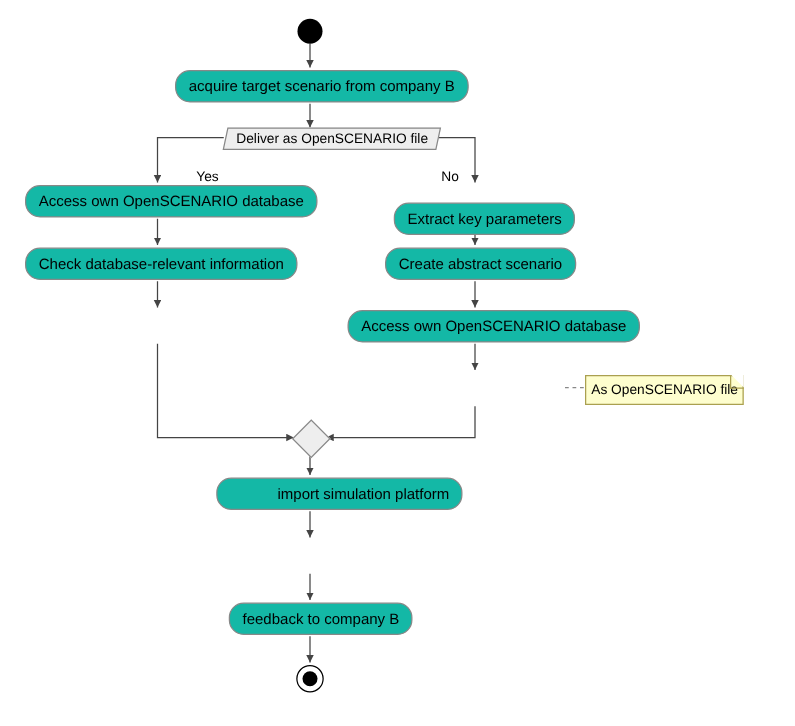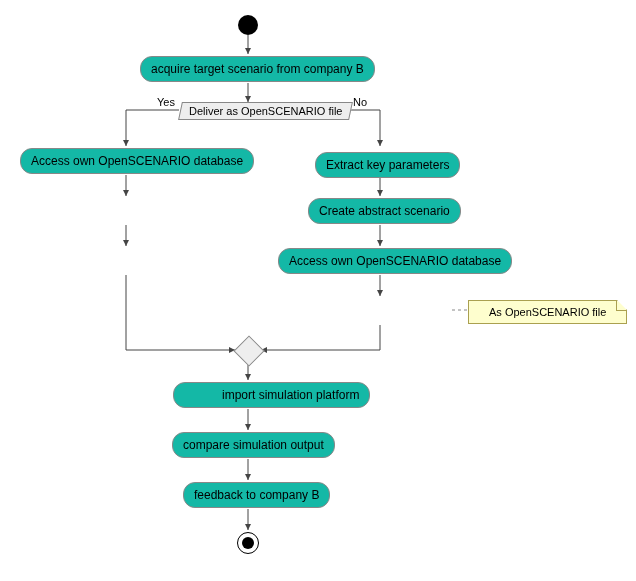--- a/index.html
+++ b/index.html
@@ -67,26 +67,27 @@
     transform: skewX(-12deg);
   }
   .decision-label span {
     display: inline-block;
     transform: skewX(12deg);
   }
   .edge-label {
     position: absolute;
     font-size: 11px;
     background: transparent;
+    margin-top: 40px;
   }
   .note {
     position: absolute;
     background: #fefece;
     border: 1px solid #aaa050;
-    padding: 5px 20px;
+    padding: 5px 4px;
     font-size: 11px;
     white-space: nowrap;
   }
   .note-fold {
     position: absolute;
     top: -1px;
     right: -1px;
     width: 0;
     height: 0;
     border-left: 10px solid transparent;
@@ -145,45 +146,45 @@
 
   <div class="decision-label" style="left:170px; top:92px;">
     <span>Deliver as OpenSCENARIO file</span>
   </div>
   <div class="edge-label" style="left:147px; top:86px;">Yes</div>
   <div class="edge-label" style="left:343px; top:86px;text-align:center;">No</div>
 
   <div class="node" style="left:10px; top:138px;">
     <span>Access own OpenSCENARIO database</span>
   </div>
+  <div class="node" style="left:10px; top:188px;">
+    <span>Check database-relevant information</span>
+  </div>
 
-  <div class="node" style="left:305px; top:142px;">
+  <div class="node" style="left:305px; top:152px;">
     <span>Extract key parameters</span>
   </div>
   <div class="node" style="left:298px; top:188px;">
     <span>Create abstract scenario</span>
   </div>
   <div class="node" style="left:268px; top:238px;">
     <span>Access own OpenSCENARIO database</span>
   </div>
 
   <div class="note" style="left:458px; top:290px;">
     <span>As OpenSCENARIO file</span>
     <div class="note-fold"></div>
     <div class="note-fold-line"></div>
   </div>
 
   <div class="decision" style="left:228px; top:330px;"></div>
 
   <div class="node" style="left:163px; top:372px;padding-left:48px;">
     <span>import simulation platform</span>
   </div>
-  <div class="node" style="left:162px; top:422px;">
-    <span>compare simulation output</span>
-  </div>
   <div class="node" style="left:173px; top:472px;text-align:center;">
     <span>feedback to company B</span>
   </div>
 
   <div class="end-outer" style="left:227px; top:522px;">
     <div class="end-inner"></div>
   </div>
 
 </div>
 

